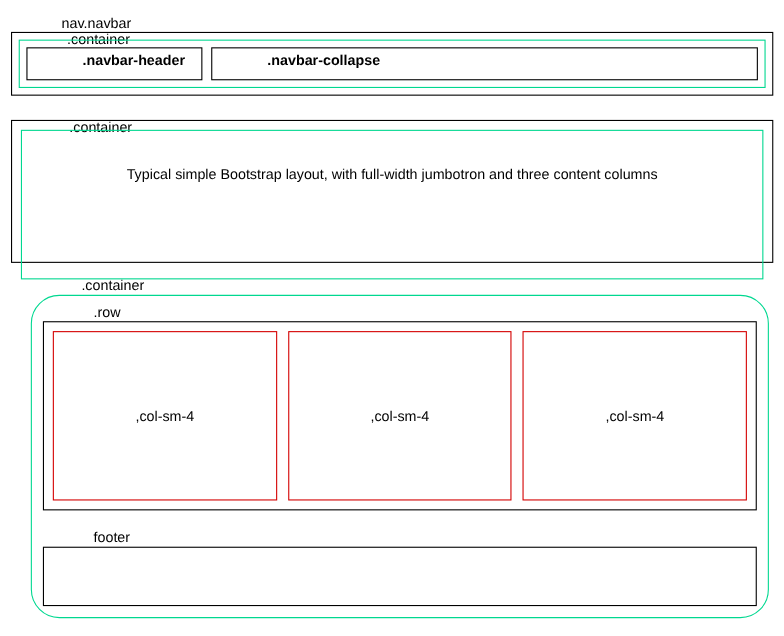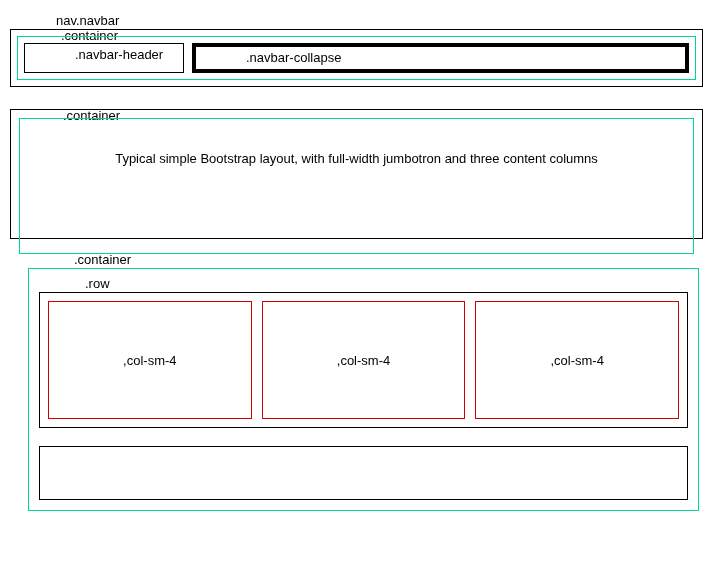--- a/index.html
+++ b/index.html
@@ -46,21 +46,21 @@
   }
   .navbar-header-box {
     width: 160px;
     height: 30px;
     border: 1px solid #000;
     position: relative;
   }
   .navbar-collapse-box {
     flex: 1;
     height: 30px;
-    border: 4px solid #000000;
+    border: 1px solid #000000;
     position: relative;
   }
 
   
   .jumbo-outer { margin-top: 22px; }
   .jumbo-box {
     margin-top: 15px;
     height: 130px;
     padding: 8px;
   }
@@ -74,21 +74,21 @@
   .jumbo-text { text-align: center; }
 
   
   .main-outer { margin-top: 14px; margin-left: 18px; margin-right: 4px; }
   .main-container {
     margin-top: 15px;
     padding: 8px 10px 10px 10px;
   }
   .row-box {
     margin-top: 15px;
-    height: 136px;
+    height: 172px;
     padding: 8px;
     display: flex;
     gap: 10px;
   }
   .col {
     flex: 1;
     display: flex;
     align-items: center;
     justify-content: center;
   }
@@ -100,21 +100,21 @@
   .sec-label { top: -15px; left: 2px; }
   .inner-label { top: 4px; left: 6px; }
 </style>
 </head>
 <body>
 
 <div class="navbar-outer">
   <span class="label sec-label" style="position:static; display:block; margin-left:2px;">nav.navbar</span>
   <div class="box navbar-box" style="margin-top:2px;">
     <span class="label inner-label" style="top:-1px;">.container</span>
-    <div class="container-box navbar-container" style="margin-top:0;">
+    <div class="container-box navbar-container" style="margin-top:0;font-weight:bold;">
       <div class="navbar-header-box">
         <span class="label inner-label">.navbar-header</span>
       </div>
       <div class="navbar-collapse-box">
         <span class="label inner-label">.navbar-collapse</span>
       </div>
     </div>
   </div>
 </div>
 
@@ -122,33 +122,34 @@
   <div class="box jumbo-box" style="margin-top:2px;">
     <span class="label" style="top:-1px; left:8px;">.container</span>
     <div class="container-box jumbo-container" style="margin-top:0;">
       <div class="jumbo-text">Typical simple Bootstrap layout, with full-width jumbotron and three content columns</div>
     </div>
   </div>
 </div>
 
 <div class="main-outer">
   <span class="label" style="position:static; display:block; margin-left:2px;">.container</span>
-  <div class="container-box main-container" style="margin-top:2px;">
+  <div class="container-box main-container" style="margin-top:2px;border-radius:26px;">
 
     <span class="label" style="position:static; display:block; margin-left:2px;">.row</span>
     <div class="box row-box" style="margin-top:2px;">
       <div class="col-box col">
         <span>,col-sm-4</span>
       </div>
       <div class="col-box col">
         <span>,col-sm-4</span>
       </div>
       <div class="col-box col">
         <span>,col-sm-4</span>
       </div>
     </div>
 
     <div style="margin-top:18px;">
+      <span class="label" style="position:static; display:block; margin-left:2px;">footer</span>
       <div class="box footer-box" style="margin-top:2px;"></div>
     </div>
 
   </div>
 </div>
 
 </body></html>

